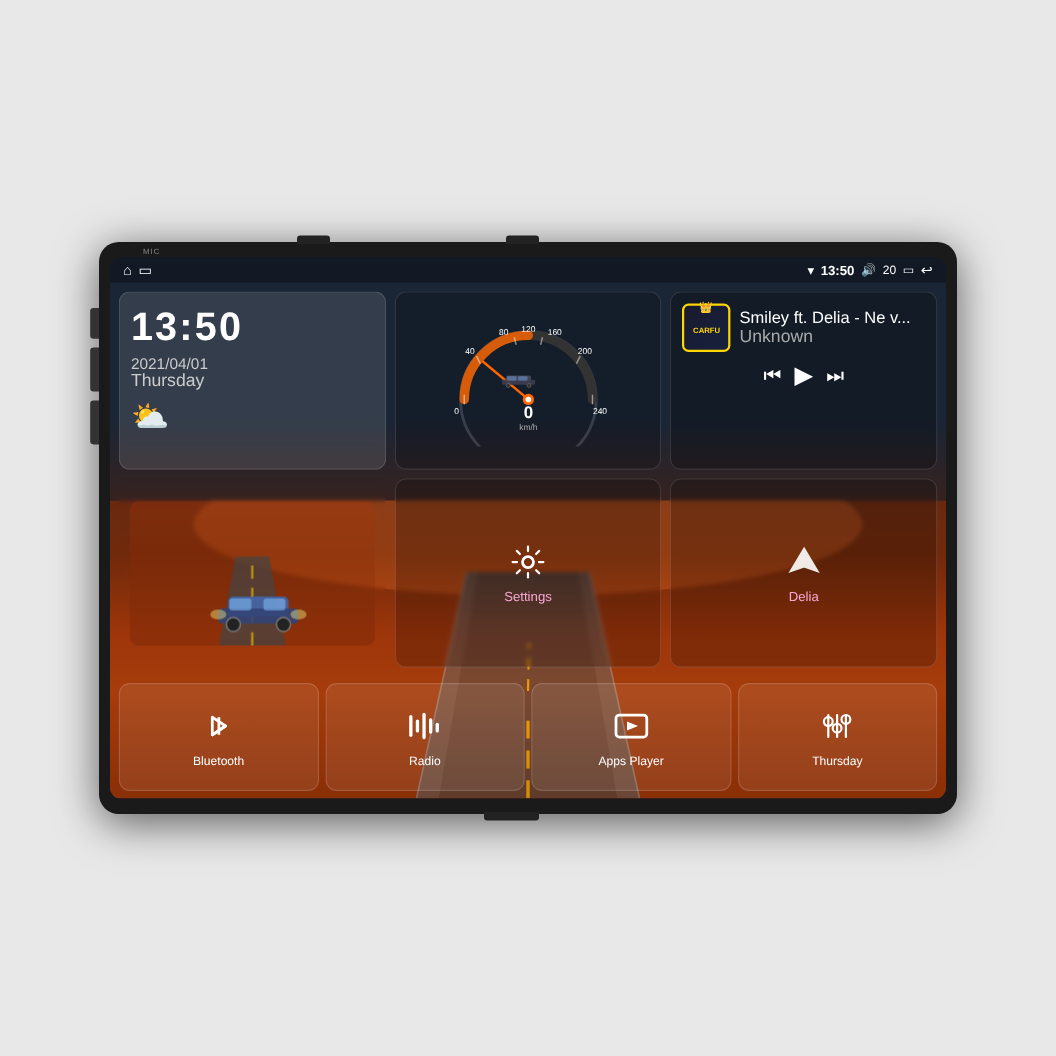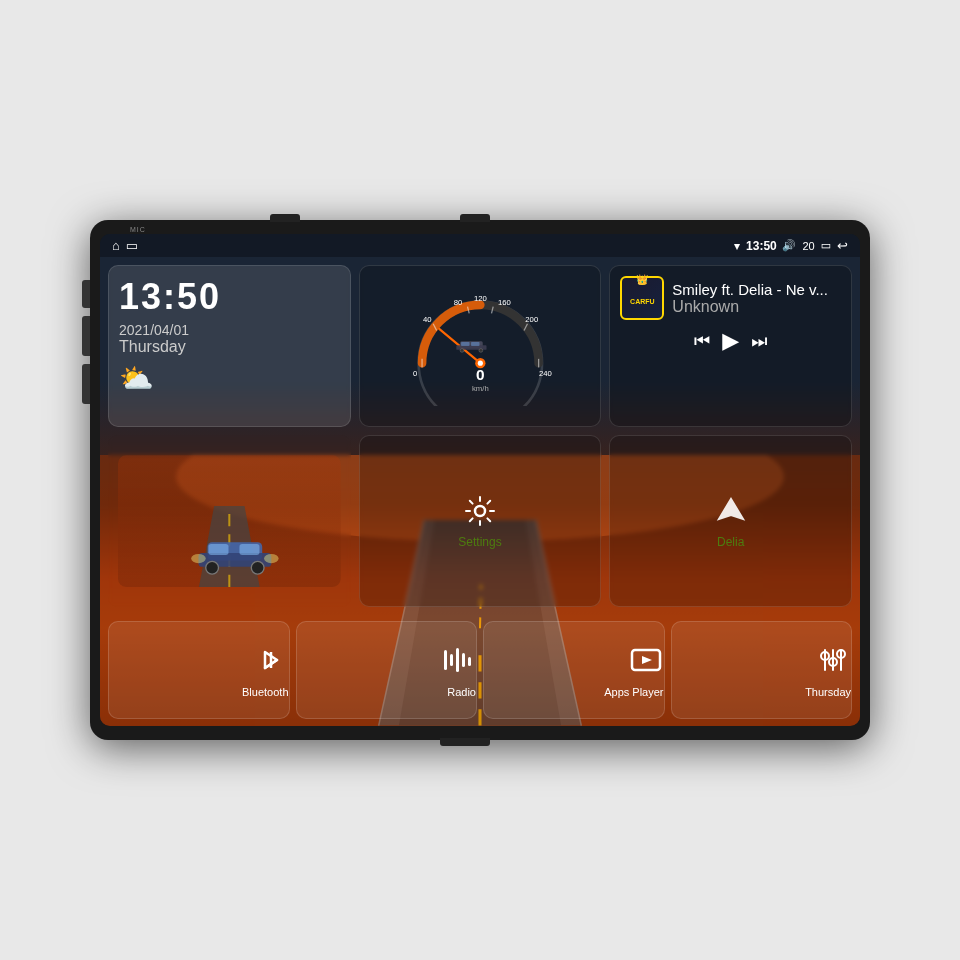--- a/index.html
+++ b/index.html
@@ -235,40 +235,40 @@
 
     
     .settings-widget, .navi-widget {
       display: flex;
       flex-direction: column;
       align-items: center;
       justify-content: center;
       gap: 6px;
       background: rgba(0,0,0,0.2);
     }
-    .widget-label { font-size: 12px; color: #4d7c0f; }
+    .widget-label { font-size: 12px; color: #f9a8d4; }
 
     
     .app-bar {
       position: relative;
       z-index: 10;
       display: flex;
       height: 110px;
       padding: 6px 8px;
       gap: 6px;
     }
 
     .app-item {
       flex: 1;
       background: rgba(255,255,255,0.08);
       border-radius: 10px;
       border: 1px solid rgba(255,255,255,0.15);
       display: flex;
       flex-direction: column;
-      align-items: flex-end;
+      align-items: center;
       justify-content: center;
       gap: 8px;
       cursor: pointer;
       color: white;
       transition: background 0.2s;
     }
     .app-label { font-size: 11px; color: white; }
 
     
     .svg-icon { width: 36px; height: 36px; fill: none; stroke: white; stroke-width: 2; }

